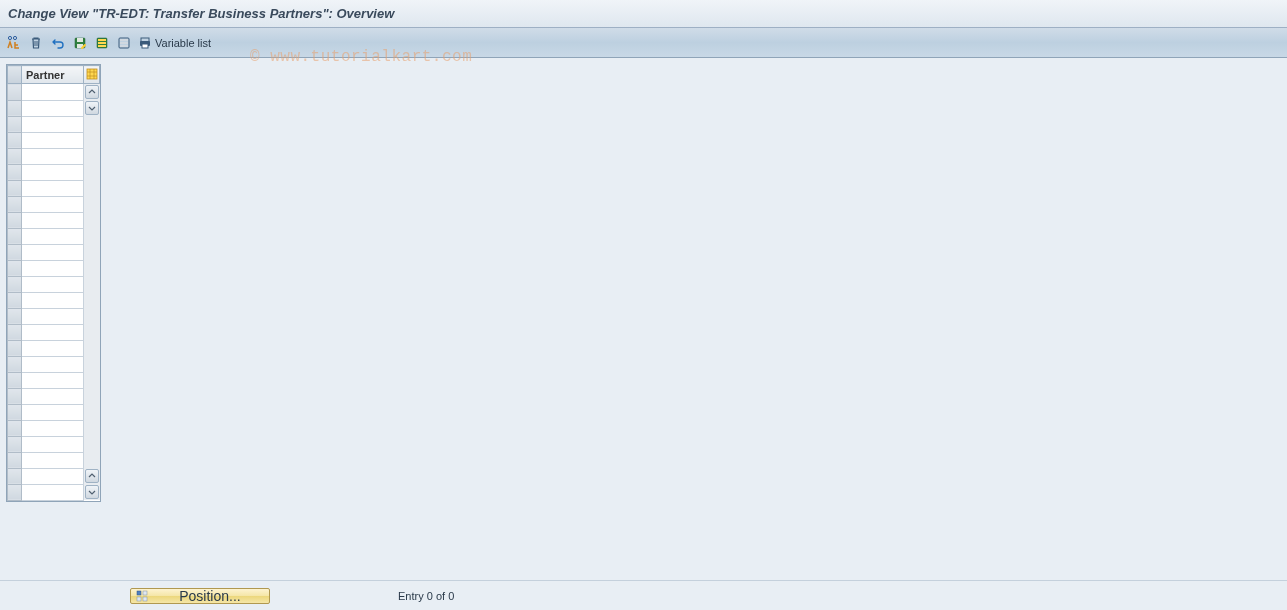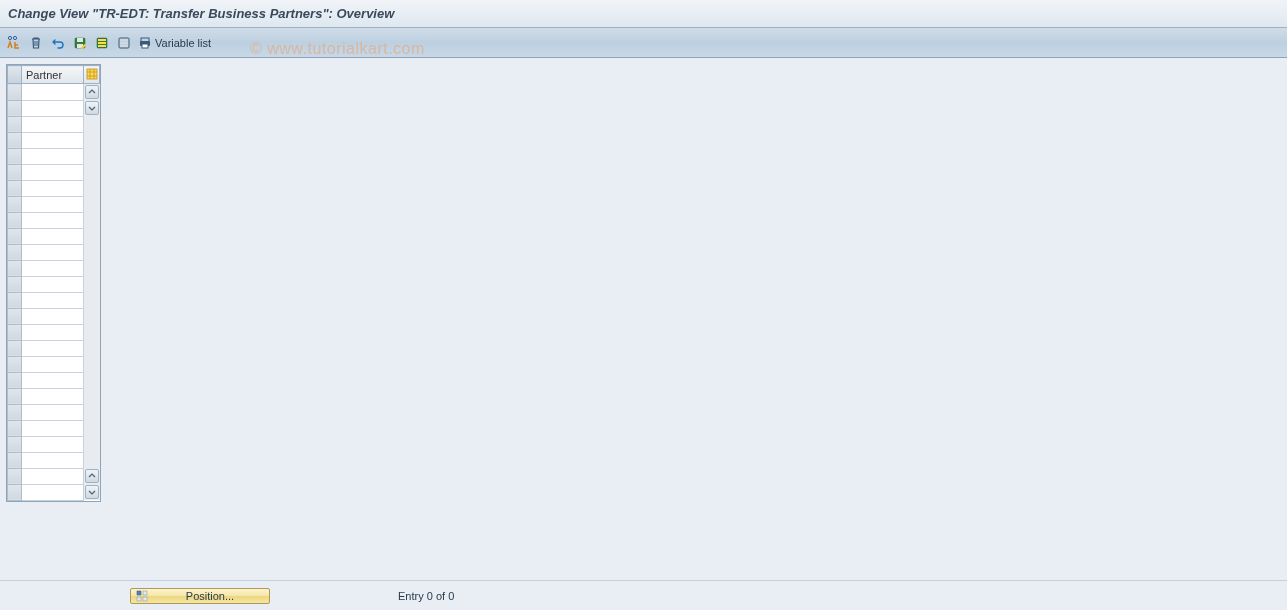--- a/index.html
+++ b/index.html
@@ -50,24 +50,24 @@
     .toolbar-button.with-text {
       width: auto;
       padding: 0 6px 0 2px;
       gap: 3px;
       font-size: 11px;
       color: #2a3a4a;
     }
     .watermark {
       position: absolute;
       left: 250px;
-      top: 12px;
+      top: 20px;
       font-size: 16px;
       color: rgba(232, 160, 110, 0.55);
-      font-family: Liberation Sans, sans-serif;
+      font-family: Liberation Mono, monospace;
       letter-spacing: 0.5px;
       pointer-events: none;
     }
     .content-area {
       height: calc(100% - 58px - 30px);
       background: #e8eef4;
       padding: 6px;
       display: flex;
       align-items: flex-start;
     }
@@ -82,21 +82,21 @@
     .grid-table th.sel-col {
       width: 14px;
       background: linear-gradient(to bottom, #e0e6ec, #c8d2dc);
       border: 1px solid #9fb2c4;
       height: 18px;
     }
     .grid-table th.data-col {
       width: 62px;
       background: linear-gradient(to bottom, #f4f6f8, #e0e6ec);
       border: 1px solid #9fb2c4;
-      font-weight: normal;
+      font-weight: bold;
       text-align: left;
       padding: 1px 4px;
       height: 18px;
       color: #333;
     }
     .grid-table th.config-col {
       width: 16px;
       background: linear-gradient(to bottom, #f4f6f8, #e0e6ec);
       border: 1px solid #9fb2c4;
       height: 18px;
@@ -150,21 +150,21 @@
     .position-button {
       width: 140px;
       height: 16px;
       background: linear-gradient(to bottom, #fdf3d0 0%, #f5e6a8 48%, #ecd77c 52%, #f5e6a8 100%);
       border: 1px solid #b09850;
       border-radius: 2px;
       display: flex;
       align-items: center;
       padding: 0 4px;
       gap: 6px;
-      font-size: 11px;
+      font-size: 14px;
       color: #2a3a4a;
       cursor: pointer;
     }
     .position-button .icon {
       width: 14px;
       height: 14px;
       display: flex;
       align-items: center;
       justify-content: center;
     }

